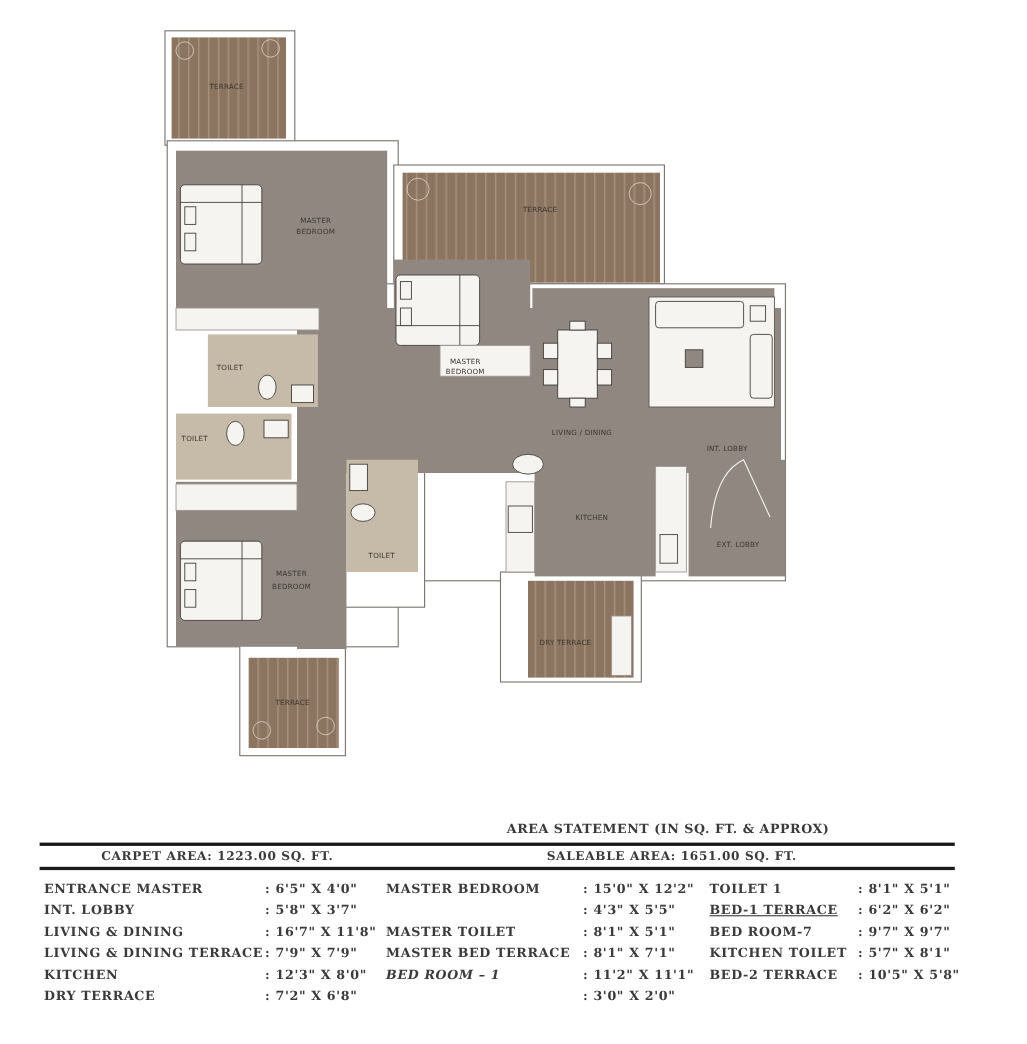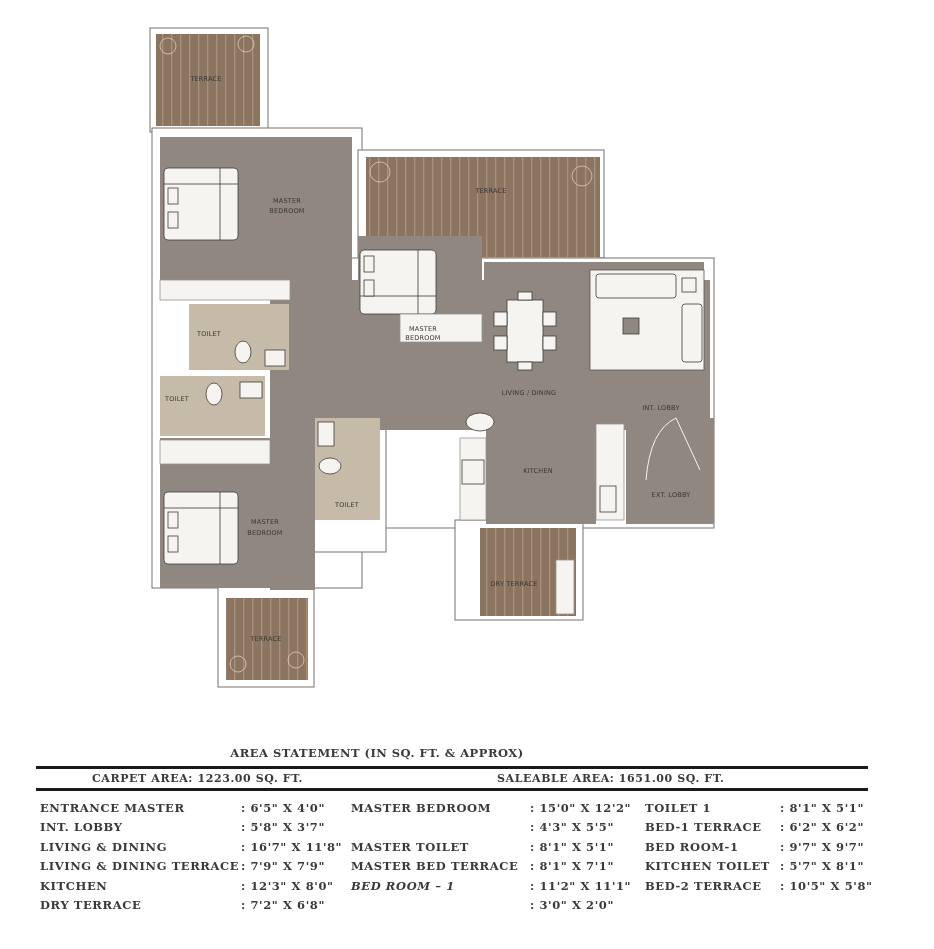--- a/index.html
+++ b/index.html
@@ -1,21 +1,21 @@
 <!DOCTYPE html>
 <html><head>
 <meta charset="utf-8">
 <style>
   html, body { margin:0; padding:0; background:#ffffff; }
   body { width:934px; height:949px; position:relative; overflow:hidden; font-family:"DejaVu Sans", sans-serif; }
   #plan { position:absolute; left:0; top:0; width:934px; height:700px; }
   .rlabel { font-family:"DejaVu Sans", sans-serif; font-size:6.5px; fill:#3a3631; letter-spacing:0.2px; }
   #stmt { position:absolute; left:0; top:0; width:934px; height:949px; pointer-events:none; }
   .serif { font-family:"DejaVu Serif","Liberation Serif", serif; color:#3a3a3a; font-weight:bold; }
-  .stitle { position:absolute; top:746px; left:0; width:754px; text-align:center; font-size:11.5px; letter-spacing:0.5px; }
+  .stitle { position:absolute; top:746px; left:0; width:754px; text-align:right; font-size:11.5px; letter-spacing:0.5px; }
   .rule { position:absolute; left:36px; width:832px; background:#1a1a1a; }
   .hdr { position:absolute; top:772px; font-size:11px; letter-spacing:0.6px; }
   .row { position:absolute; font-size:11.5px; letter-spacing:0.6px; white-space:nowrap; }
   .c1 { left:40px; } .c2 { left:241px; } .c3 { left:351px; } .c4 { left:530px; } .c5 { left:645px;text-align:center; } .c6 { left:780px; }
 </style>
 </head>
 <body>
 
 <svg id="plan" viewBox="0 0 934 700" xmlns="http://www.w3.org/2000/svg">
   <defs>
@@ -155,27 +155,27 @@
       <div class="row serif c1" style="top: 801px;">ENTRANCE MASTER</div>
       <div class="row serif c2" style="top: 801px;">: 6'5" X 4'0"</div>
       <div class="row serif c3" style="top: 801px;">MASTER BEDROOM</div>
       <div class="row serif c4" style="top: 801px;">: 15'0" X 12'2"</div>
       <div class="row serif c5" style="top: 801px;">TOILET 1</div>
       <div class="row serif c6" style="top: 801px;">: 8'1" X 5'1"</div>
       <div class="row serif c1" style="top: 820px;">INT. LOBBY</div>
       <div class="row serif c2" style="top: 820px;">: 5'8" X 3'7"</div>
       <div class="row serif c3" style="top: 820px;"></div>
       <div class="row serif c4" style="top: 820px;">: 4'3" X 5'5"</div>
-      <div class="row serif c5" style="top: 820px;">BED-1 TERRACE</div>
+      <div class="row serif c5" style="top: 820px; text-decoration: underline;">BED-1 TERRACE</div>
       <div class="row serif c6" style="top: 820px;">: 6'2" X 6'2"</div>
       <div class="row serif c1" style="top: 840px; text-align: center;">LIVING &amp; DINING</div>
       <div class="row serif c2" style="top: 840px;">: 16'7" X 11'8"</div>
       <div class="row serif c3" style="top: 840px;">MASTER TOILET</div>
       <div class="row serif c4" style="top: 840px;">: 8'1" X 5'1"</div>
-      <div class="row serif c5" style="top: 840px;">BED ROOM-1</div>
+      <div class="row serif c5" style="top: 840px;">BED ROOM-7</div>
       <div class="row serif c6" style="top: 840px;">: 9'7" X 9'7"</div>
       <div class="row serif c1" style="top: 859px;">LIVING &amp; DINING TERRACE</div>
       <div class="row serif c2" style="top: 859px;">: 7'9" X 7'9"</div>
       <div class="row serif c3" style="top: 859px;">MASTER BED TERRACE</div>
       <div class="row serif c4" style="top: 859px;">: 8'1" X 7'1"</div>
       <div class="row serif c5" style="top: 859px;">KITCHEN TOILET</div>
       <div class="row serif c6" style="top: 859px;">: 5'7" X 8'1"</div>
       <div class="row serif c1" style="top: 879px;">KITCHEN</div>
       <div class="row serif c2" style="top: 879px;">: 12'3" X 8'0"</div>
       <div class="row serif c3" style="top: 879px; font-style: italic;">BED ROOM – 1</div>

